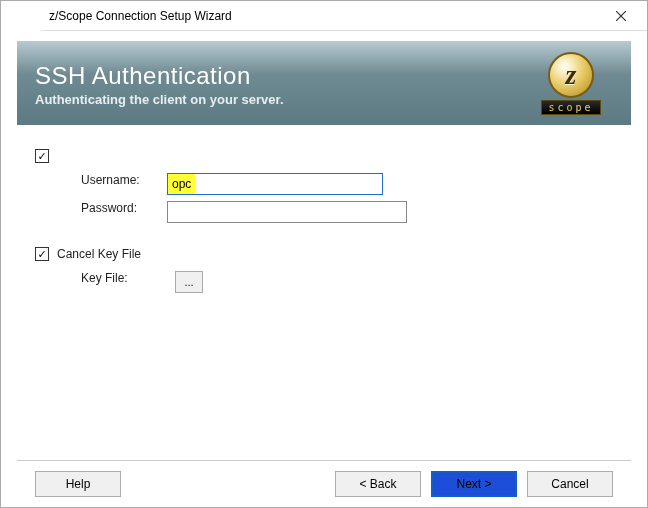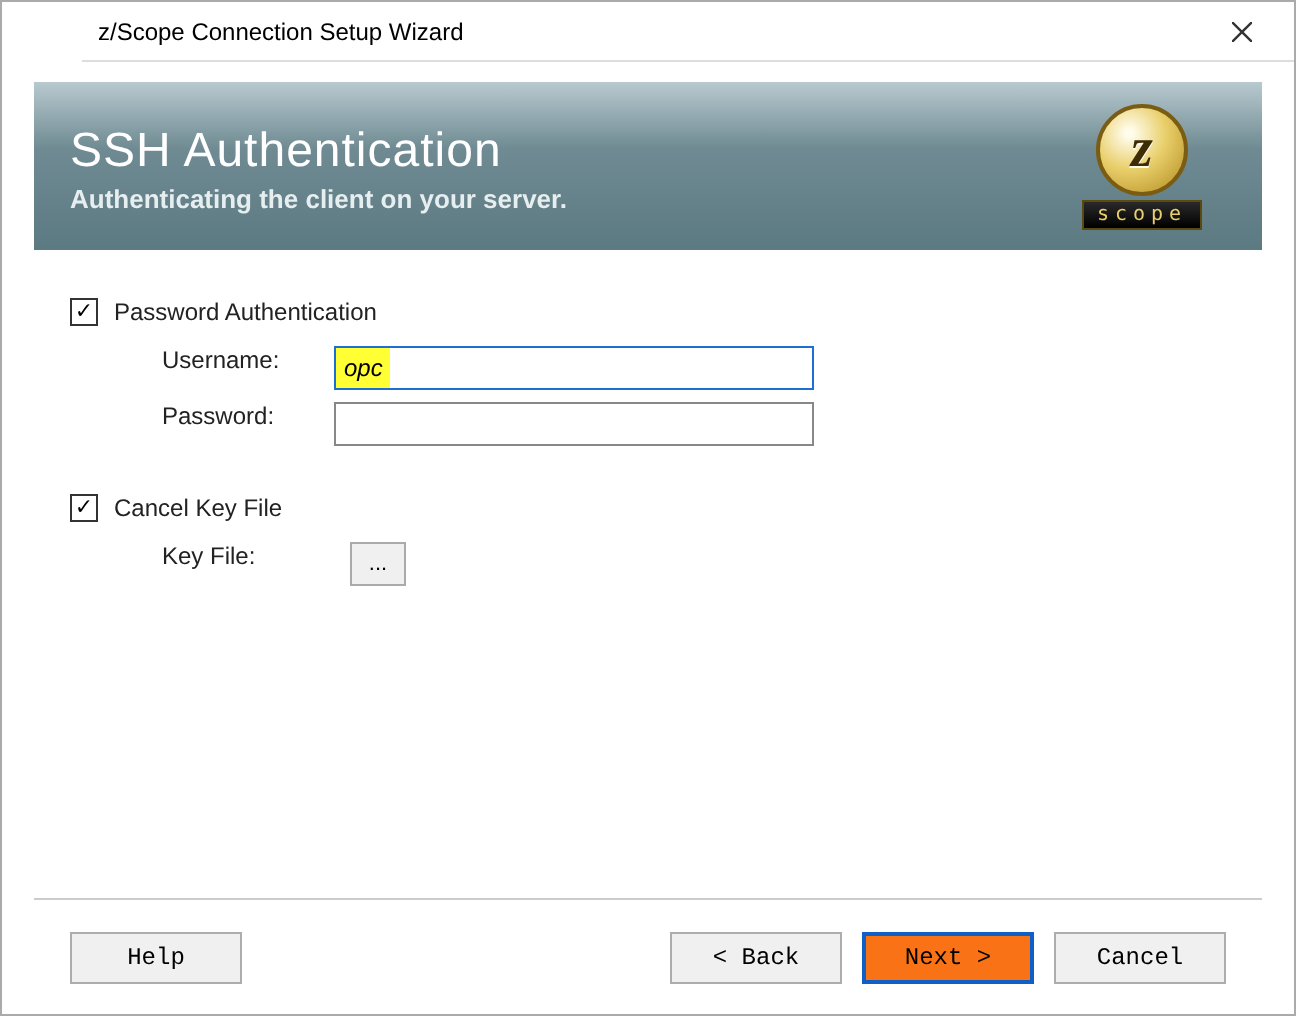--- a/index.html
+++ b/index.html
@@ -163,43 +163,42 @@
     margin-left: 8px;
     border: 1px solid #aaa;
     background: #f0f0f0;
     display: inline-flex;
     align-items: center;
     justify-content: center;
     font-size: 11px;
   }
 
   .footer {
-    height: 58px;
+    height: 47px;
     border-top: 1px solid #ccc;
     display: flex;
     align-items: center;
     padding: 0 18px;
-    font-family: Liberation Mono, monospace;
   }
   .footer-spacer { flex: 1; }
   .btn {
     min-width: 86px;
     height: 26px;
     border: 1px solid #adadad;
     background: #f0f0f0;
     font-family: inherit;
     font-size: 12px;
     padding: 0 10px;
     margin-left: 10px;
     cursor: default;
   }
   .btn.help { margin-left: 0; }
   .btn.primary {
     border: 2px solid #0f5fc7;
-    background: #f97316;
+    background: #1d4ed8;
   }
 </style>
 </head>
 <body>
 
 <div class="window">
 
   <div class="titlebar">
     <span class="titlebar-title">z/Scope Connection Setup Wizard</span>
     <div class="titlebar-close">
@@ -219,26 +218,25 @@
         <div class="circle">z</div>
         <div class="scope-box">scope</div>
       </div>
     </div>
 
     <div class="body-area">
 
 
       <div class="check-row">
         <span class="chk">✓</span>
-        <span>Password Authentication</span>
       </div>
 
       <div class="field-row">
         <span class="field-label">Username:</span>
-        <input class="text-input focused" style="width: 240px; background: linear-gradient(to right, rgb(255, 255, 51) 0px, rgb(255, 255, 51) 27px, rgb(255, 255, 255) 27px); padding: 1px 4px; color: rgb(0, 0, 0); font-style: italic;" value="opc">
+        <input class="text-input focused" style="width: 216px; background: linear-gradient(to right, rgb(255, 255, 51) 0px, rgb(255, 255, 51) 27px, rgb(255, 255, 255) 27px); padding: 1px 4px; color: rgb(0, 0, 0);" value="opc">
       </div>
 
       <div class="field-row">
         <span class="field-label">Password:</span>
         <input type="password" class="text-input" style="width: 240px;" value="">
       </div>
 
       <div class="section-gap"></div>
 
       <div class="check-row">

